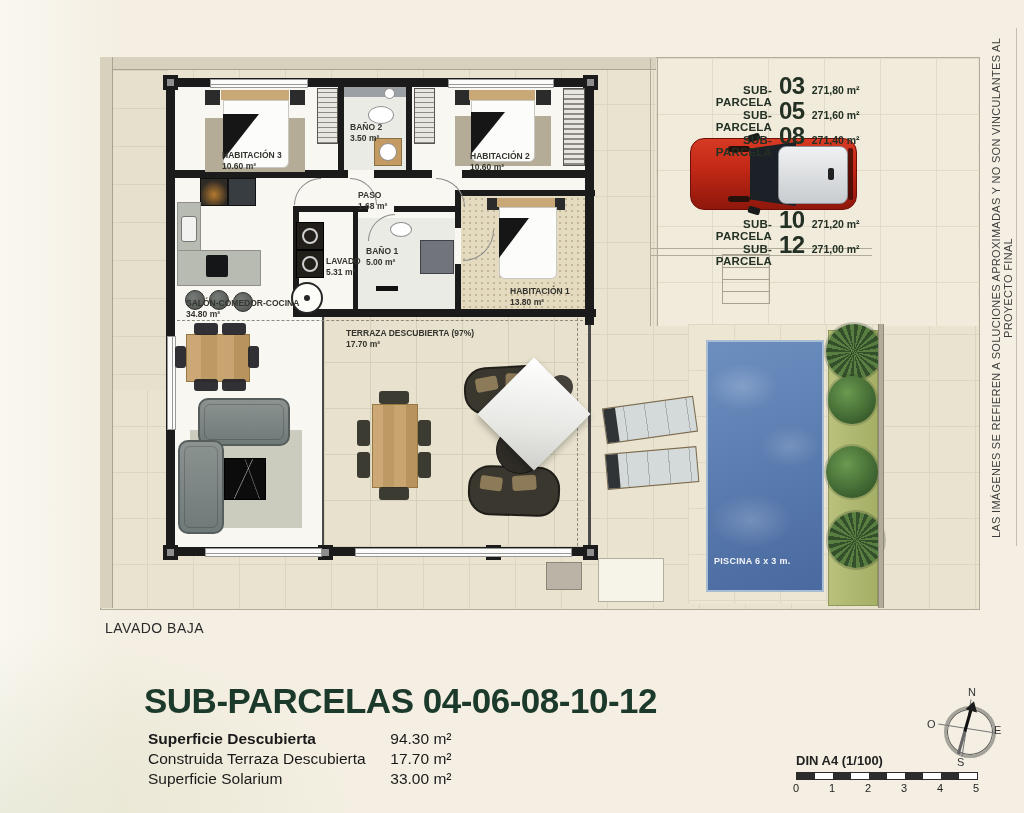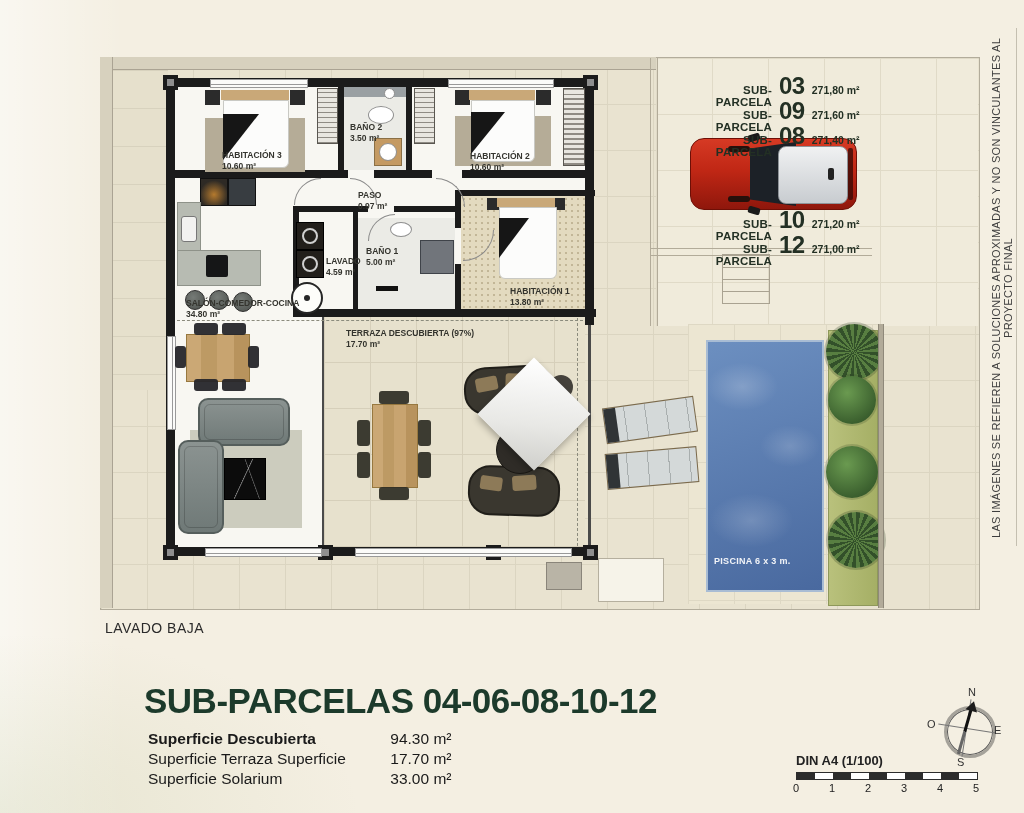--- a/index.html
+++ b/index.html
@@ -324,25 +324,25 @@
 <div class="rlabel" style="left:350px;top:122px;">
   <div>BAÑO 2</div>
     <div class="area">3.50 m²</div>
   </div>
 <div class="rlabel" style="left:470px;top:151px;">
   <div>HABITACIÓN 2</div>
     <div class="area">10.60 m²</div>
   </div>
 <div class="rlabel" style="left:358px;top:190px;">
   <div>PASO</div>
-    <div class="area">0.97 m²</div>
+    <div class="area">1.68 m²</div>
   </div>
 <div class="rlabel" style="left:326px;top:256px;">
   <div>LAVADO</div>
-    <div class="area">4.59 m²</div>
+    <div class="area">5.31 m²</div>
   </div>
 <div class="rlabel" style="left:366px;top:246px;">
   <div>BAÑO 1</div>
     <div class="area">5.00 m²</div>
   </div>
 <div class="rlabel" style="left:510px;top:286px;">
   <div>HABITACIÓN 1</div>
     <div class="area">13.80 m²</div>
   </div>
 <div class="rlabel" style="left:186px;top:298px;">
@@ -355,21 +355,21 @@
   </div>
 
 <div class="parcels" style="left:688px;top:72px;">
   <div class="parcel-row">
     <span class="p-lab">SUB-PARCELA</span>
     <span class="p-num">03</span>
     <span class="p-area">271,80 m²</span>
     </div>
   <div class="parcel-row">
     <span class="p-lab">SUB-PARCELA</span>
-    <span class="p-num">09</span>
+    <span class="p-num">05</span>
     <span class="p-area">271,60 m²</span>
     </div>
   <div class="parcel-row">
     <span class="p-lab">SUB-PARCELA</span>
     <span class="p-num">08</span>
     <span class="p-area">271,40 m²</span>
     </div>
 </div>
 <div class="parcels" style="left:688px;top:206px;">
   <div class="parcel-row">
@@ -386,21 +386,21 @@
 
 <div class="abs disclaimer">LAS IMÁGENES SE REFIEREN A SOLUCIONES APROXIMADAS Y NO SON VINCULANTES AL PROYECTO FINAL</div>
 <div class="abs discline"></div>
 
 <div class="abs planta">LAVADO BAJA</div>
 <div class="abs title">SUB-PARCELAS 04-06-08-10-12</div>
 <div class="arearow b" style="top:730px;">
   <span class="lab">Superficie Descubierta</span>
   <span class="val">94.30 m²</span></div>
 <div class="arearow" style="top:750px;">
-  <span class="lab">Superficie Terraza Superficie</span>
+  <span class="lab">Construida Terraza Descubierta</span>
   <span class="val">17.70 m²</span></div>
 <div class="arearow" style="top:770px;">
   <span class="lab">Superficie Solarium</span>
   <span class="val">33.00 m²</span></div>
 
 <div class="abs din">DIN A4 (1/100)</div>
 <div class="abs scalebar"></div>
 <span class="tick" style="left:790px;">0</span>
 <span class="tick" style="left:826px;">1</span>
 <span class="tick" style="left:862px;">2</span>

